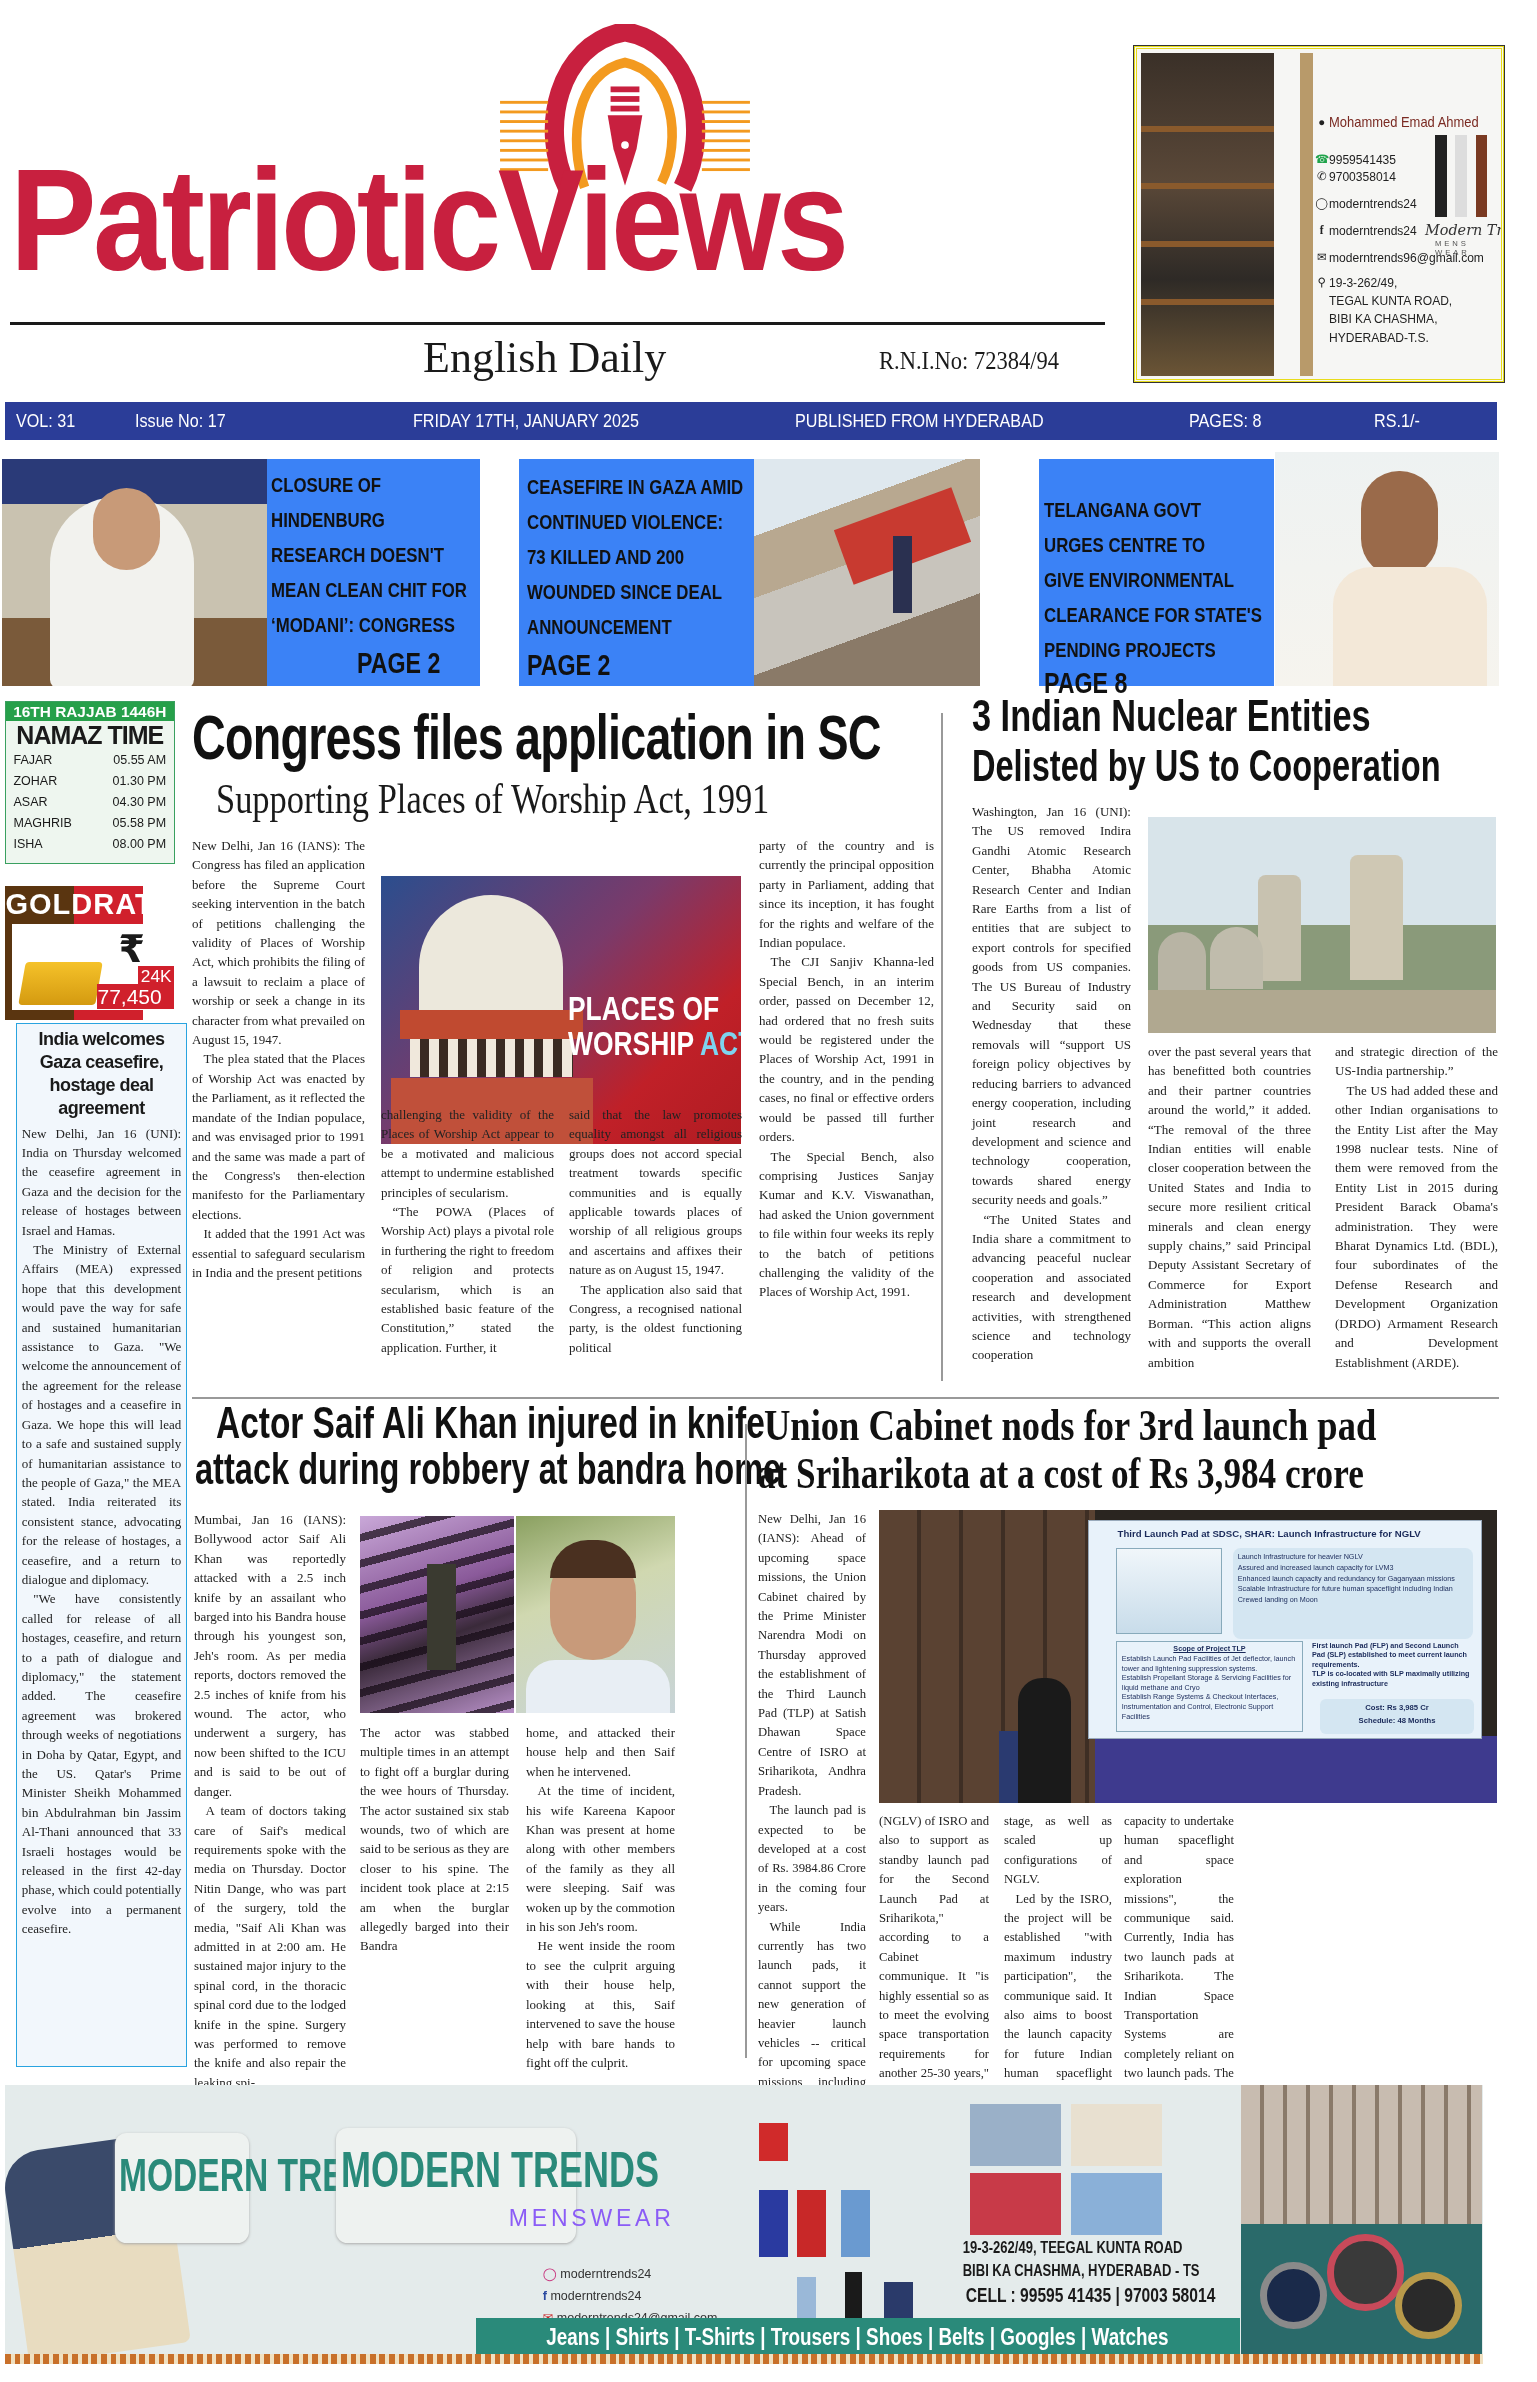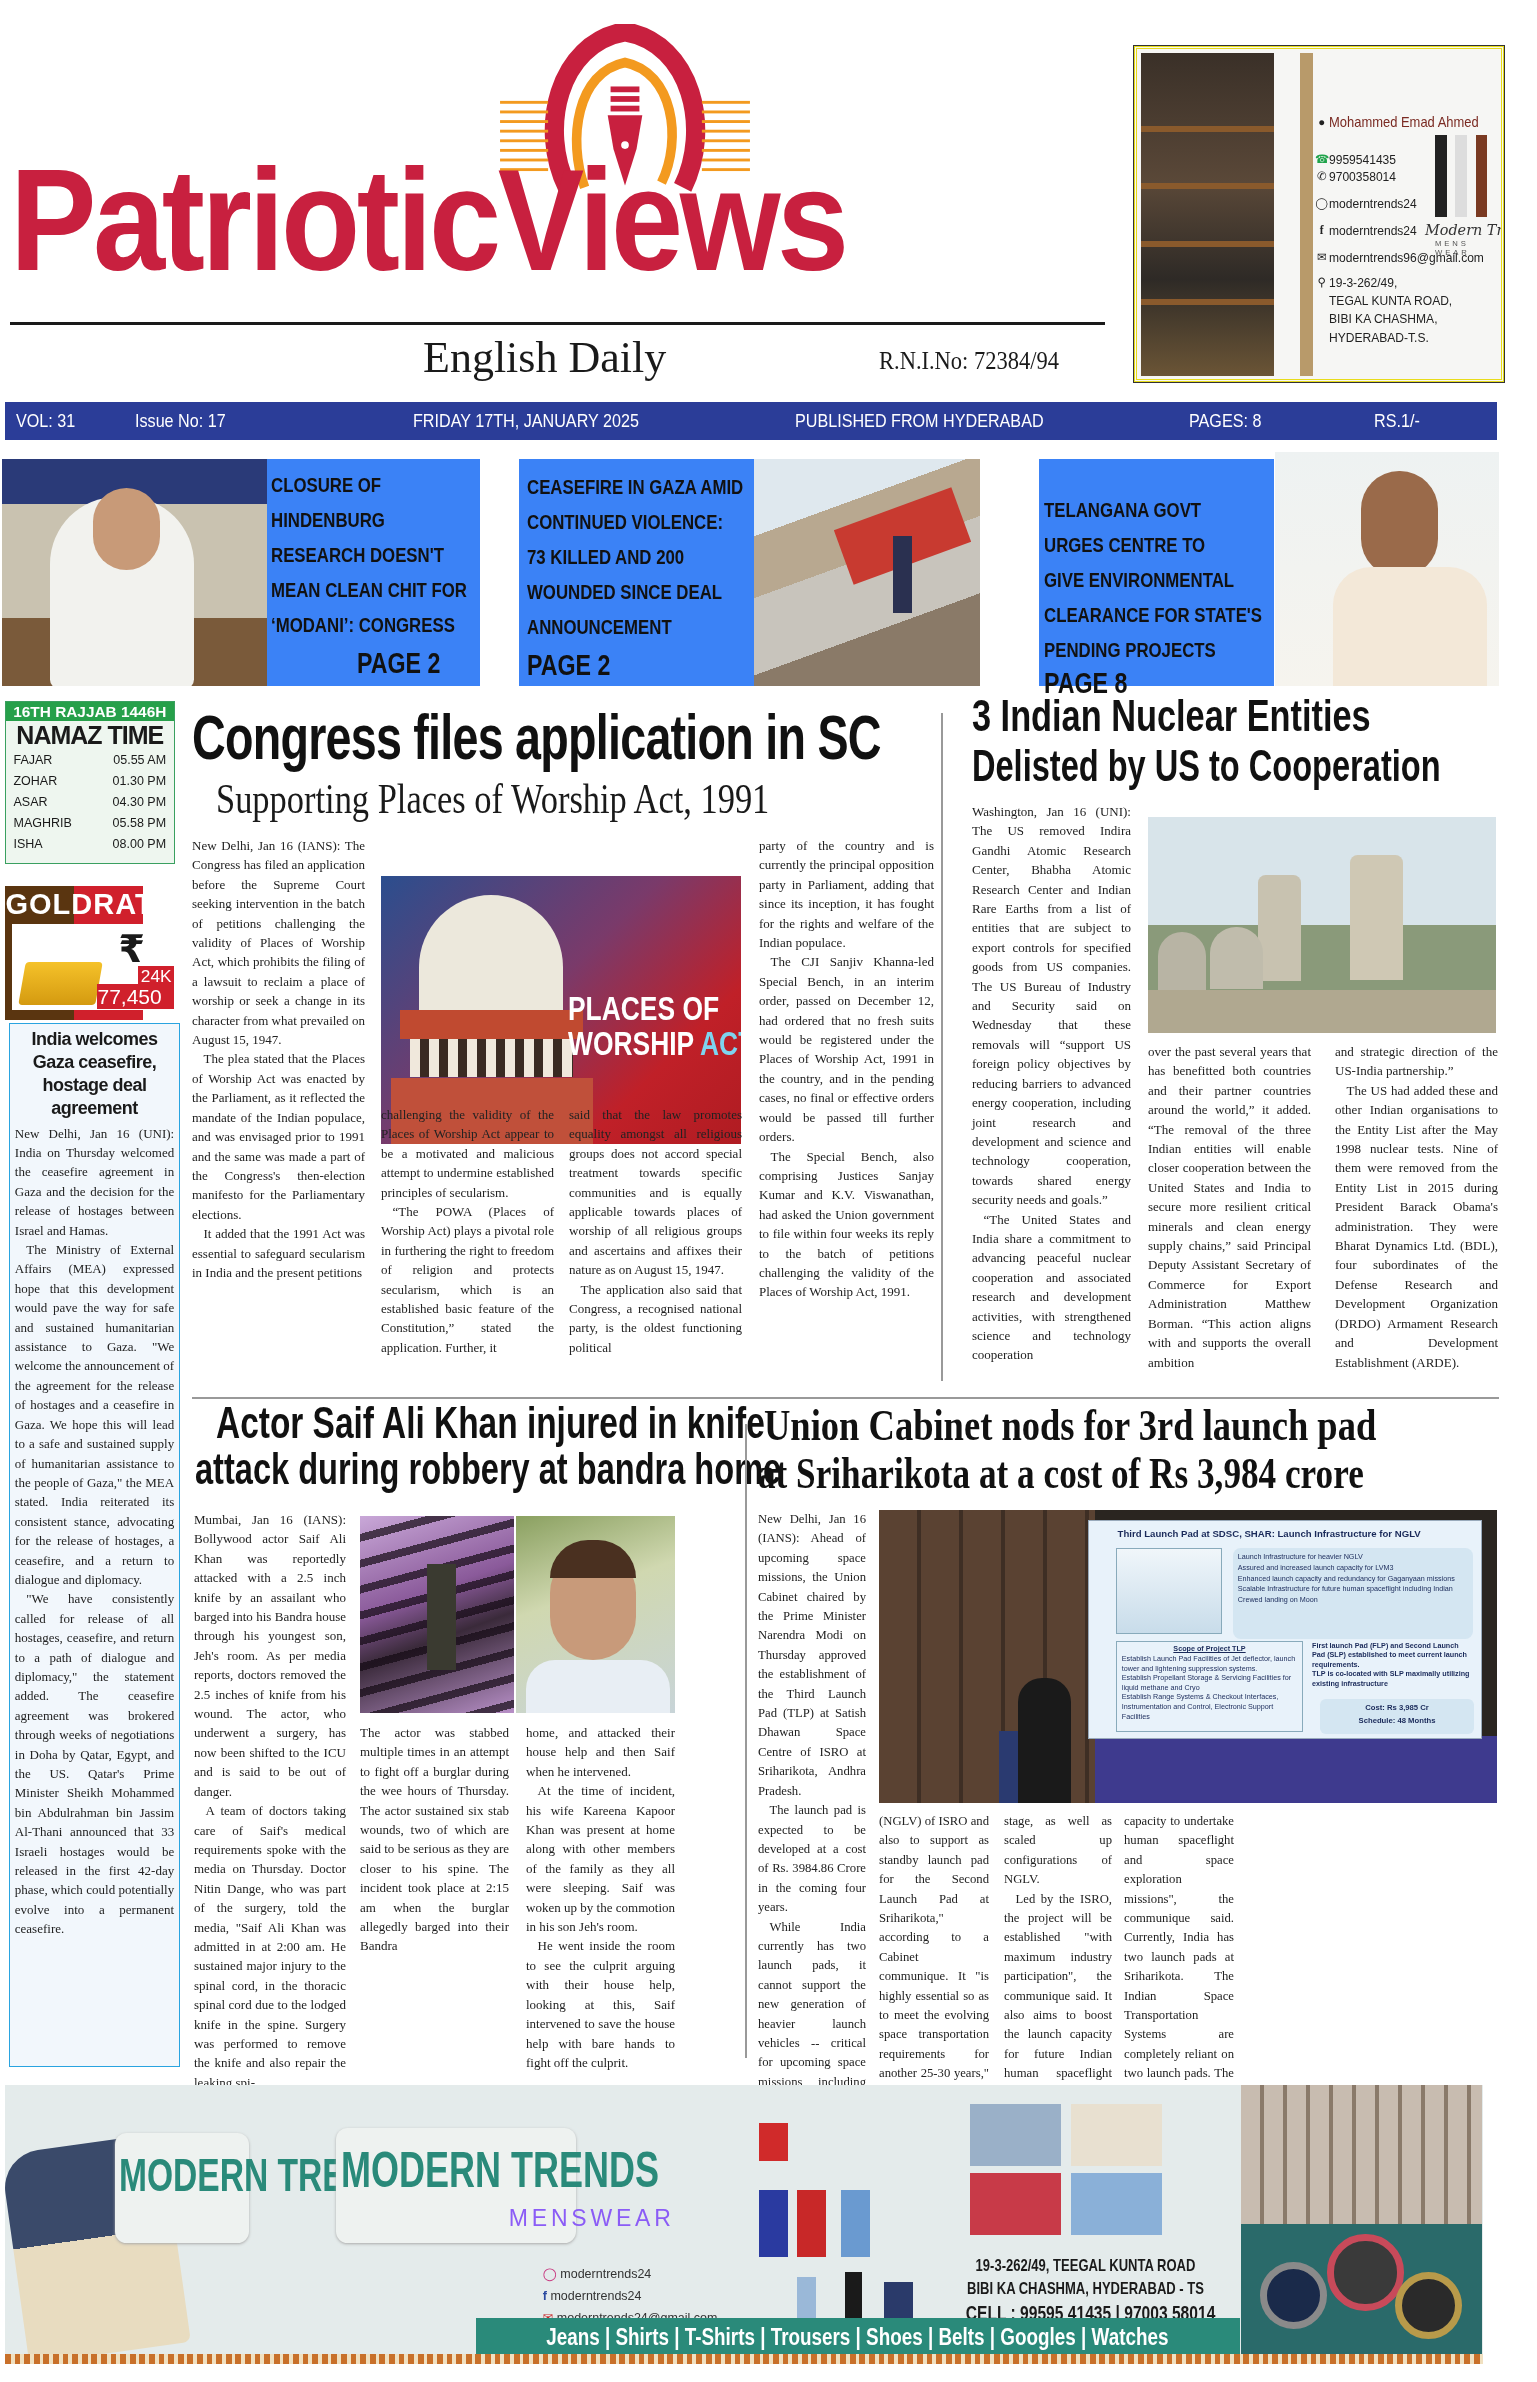--- a/index.html
+++ b/index.html
@@ -35,21 +35,21 @@
 .namaz .hdr{height:19px;background:#26a04a;color:#fff;font-family:"Liberation Sans",sans-serif;font-weight:bold;font-size:15.4px;line-height:19px;text-align:center;transform:scaleX(1)}
 .namaz .ttl{text-align:center;font-family:"Liberation Sans",sans-serif;font-weight:bold;font-size:25px;line-height:29px;letter-spacing:-1px}
 .namaz .row{display:flex;justify-content:space-between;padding:0 7.7px;font-family:"Liberation Sans",sans-serif;font-size:12.5px;line-height:21px}
 .gold{left:4.8px;top:886px;width:138px;height:134px;background:linear-gradient(90deg,#5a3510 0 50%,#d0202c 50%)}
 .gold .gt{position:absolute;left:0;top:1.9px;width:170px;text-align:center;font-family:"Liberation Sans",sans-serif;font-weight:bold;font-size:29px;color:#fff;letter-spacing:1px}
 .gold .panel{position:absolute;left:7.7px;top:38px;width:162px;height:86px;background:#fff}
 .gold .bars{position:absolute;left:9.6px;top:38px;width:77px;height:43px;background:linear-gradient(180deg,#f5c22a,#d49a10);border-radius:3.8px;transform:skewX(-10deg)}
 .gold .rupee{position:absolute;left:106px;top:3.8px;font-family:"DejaVu Sans",sans-serif;font-size:38px;font-weight:bold;line-height:42px}
 .gold .k{position:absolute;right:0;top:42px;background:#d0202c;color:#fff;font-family:"Liberation Sans",sans-serif;font-size:17.3px;padding:0 2.9px}
 .gold .price{position:absolute;right:0;top:60px;width:77px;background:#d0202c;color:#fff;font-family:"Liberation Sans",sans-serif;font-size:21px;text-align:left;line-height:25px}
-.gaza{left:9px;top:1023px;width:171px;height:1044px;border:1.9px solid #2aa4e0;background:#f2f7fc;padding:3.8px 4.8px}
+.gaza{left:16px;top:1023px;width:171px;height:1044px;border:1.9px solid #2aa4e0;background:#f2f7fc;padding:3.8px 4.8px}
 .gaza h3{font-family:"Liberation Sans",sans-serif;font-weight:bold;font-size:18px;line-height:23px;text-align:center;letter-spacing:-0.5px;margin-bottom:3.8px}
 .body-txt{font-family:"Liberation Serif",serif;font-size:13px;line-height:19.4px;text-align:justify;hyphens:auto;color:#222}
 .body-txt p+p{text-indent:11.5px}
 
 .hl{font-family:"Liberation Sans",sans-serif;font-weight:bold;color:#111;white-space:nowrap;transform-origin:left}
 .rule{background:#999;height:1.9px}
 .vrule{background:#999;width:1.9px}
 
 .ad-bottom{left:4.8px;top:2085px;width:1478px;height:279px;background:#e4ebeb;overflow:hidden}
 </style>
@@ -364,21 +364,21 @@
     linear-gradient(#c82828,#c82828) 38px 67px/29px 67px no-repeat,
     linear-gradient(#6a9ad0,#6a9ad0) 82px 67px/29px 67px no-repeat,
     linear-gradient(#9ab8d8,#9ab8d8) 38px 154px/19px 67px no-repeat,
     linear-gradient(#1a1a1a,#1a1a1a) 86px 149px/17.3px 72px no-repeat,
     linear-gradient(#2a3a6a,#2a3a6a) 125px 159px/29px 53px no-repeat"></div>
   <div style="position:absolute;left:965px;top:19px;width:192px;height:134px;background:
     linear-gradient(#9ab0c8,#9ab0c8) 0 0/91px 62px no-repeat,
     linear-gradient(#e8e0d0,#e8e0d0) 101px 0/91px 62px no-repeat,
     linear-gradient(#c83a48,#c83a48) 0 69px/91px 62px no-repeat,
     linear-gradient(#8ab0d8,#8ab0d8) 101px 69px/91px 62px no-repeat"></div>
-  <div style="position:absolute;left:927px;top:169px;width:307px;text-align:center;font-family:'Liberation Sans',sans-serif;font-weight:bold;color:#1a1a1a;white-space:nowrap">
+  <div style="position:absolute;left:927px;top:151px;width:307px;font-family:'Liberation Sans',sans-serif;font-weight:bold;color:#1a1a1a;white-space:nowrap">
     <div style="font-size:16.3px;line-height:23px;transform:scaleX(0.8)">19-3-262/49, TEEGAL KUNTA ROAD</div>
     <div style="font-size:16.3px;line-height:23px;transform:scaleX(0.8)">BIBI KA CHASHMA, HYDERABAD - TS</div>
     <div style="font-size:20px;line-height:27px;transform:scaleX(0.78)">CELL : 99595 41435 | 97003 58014</div>
   </div>
   <div style="position:absolute;left:471px;top:233px;width:764px;height:38px;background:#2a8a7a;color:#fff;font-family:'Liberation Sans',sans-serif;font-weight:bold;font-size:23px;line-height:38px;text-align:center;white-space:nowrap">
     <span style="display:inline-block;transform:scaleX(0.82)">Jeans | Shirts | T-Shirts | Trousers | Shoes | Belts | Googles | Watches</span>
   </div>
   <div style="position:absolute;left:1236px;top:0;width:241px;height:139px;background:repeating-linear-gradient(90deg,#c8bcb0 0 19px,#8a7a6a 19px 23px)"></div>
   <div style="position:absolute;left:1236px;top:139px;width:241px;height:139px;background:#2a6a6a">
     <div style="position:absolute;left:19px;top:38px;width:67px;height:67px;border-radius:34px;border:7.7px solid #8a8a8a;background:#1a2a4a"></div>

